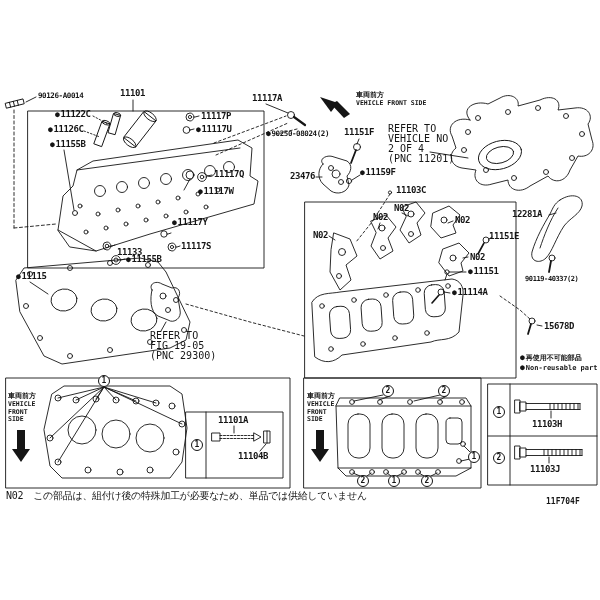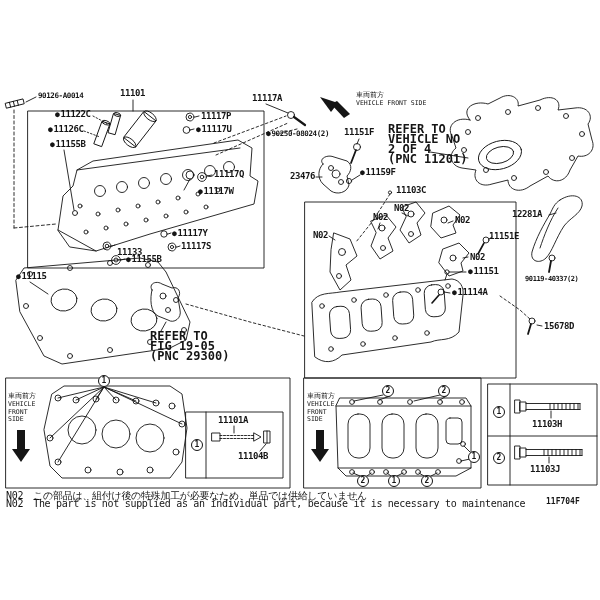--- a/index.html
+++ b/index.html
@@ -6,23 +6,23 @@
   .page{position:relative;width:600px;height:600px;background:#ffffff;
         font-family:"DejaVu Sans Mono","Liberation Mono",monospace;color:#151515;overflow:hidden}
   svg.art{position:absolute;left:0;top:0;z-index:0}
   .lbl{position:absolute;z-index:2;font-size:9px;font-weight:bold;letter-spacing:-0.4px;
        white-space:nowrap;line-height:1}
   .sm{font-size:7.5px}
   .xs{font-size:7px}
   .b{margin-right:1px;font-size:8px}
   .co{position:absolute;z-index:2;box-sizing:border-box;width:12px;height:12px;border:1px solid #151515;
       border-radius:50%;font-size:8px;font-weight:bold;line-height:10px;text-align:center;background:#fff}
-  .dir{position:absolute;z-index:2;font-size:6.5px;font-weight:normal;line-height:7.5px;white-space:nowrap}
+  .dir{position:absolute;z-index:2;font-size:6.5px;font-weight:bold;line-height:7.5px;white-space:nowrap}
   .dir .jp{font-size:7px;line-height:9px}
-  .ref{position:absolute;z-index:2;font-size:12px;font-weight:bold;line-height:10px;white-space:nowrap}
+  .ref{position:absolute;z-index:2;font-size:10px;font-weight:normal;line-height:10px;white-space:nowrap}
   .note{position:absolute;z-index:2;font-size:10px;white-space:nowrap;letter-spacing:-0.3px}
   .leg{position:absolute;z-index:2;font-size:7px;font-weight:bold;line-height:10px;white-space:nowrap}
   .fig{position:absolute;z-index:2;font-size:8px;font-weight:bold}
 </style>
 </head>
 <body>
 
 <div class="page">
 
 <svg class="art" width="600" height="600" viewBox="0 0 600 600">
@@ -388,21 +388,21 @@
 <div class="lbl" style="left:120px;top:89px"><span>11101</span></div>
 <div class="lbl" style="left:252px;top:94px"><span>11117A</span></div>
 
 <div class="lbl" style="left:55px;top:110px"><span class="b">●</span><span>11122C</span></div>
 <div class="lbl" style="left:201px;top:112px"><span>11117P</span></div>
 <div class="lbl" style="left:196px;top:125px"><span class="b">●</span><span>11117U</span></div>
 <div class="lbl" style="left:48px;top:125px"><span class="b">●</span><span>11126C</span></div>
 <div class="lbl" style="left:50px;top:140px"><span class="b">●</span><span>11155B</span></div>
 <div class="lbl" style="left:214px;top:170px"><span>11117Q</span></div>
 <div class="lbl" style="left:198px;top:187px"><span class="b">●</span><span>11117W</span></div>
-<div class="lbl" style="left:172px;top:229px"><span class="b">●</span><span>11117Y</span></div>
+<div class="lbl" style="left:172px;top:218px"><span class="b">●</span><span>11117Y</span></div>
 <div class="lbl" style="left:117px;top:248px"><span>11133</span></div>
 <div class="lbl" style="left:181px;top:242px"><span>11117S</span></div>
 <div class="lbl" style="left:126px;top:255px"><span class="b">●</span><span>11155B</span></div>
 <div class="lbl" style="left:16px;top:272px"><span class="b">●</span><span>11115</span></div>
 
 <div class="lbl sm" style="left:266px;top:130px"><span class="b">●</span><span>90250-08024(2)</span></div>
 <div class="lbl" style="left:344px;top:128px"><span>11151F</span></div>
 <div class="lbl" style="left:290px;top:172px"><span>23476</span></div>
 <div class="lbl" style="left:360px;top:168px"><span class="b">●</span><span>11159F</span></div>
 <div class="lbl" style="left:396px;top:186px"><span>11103C</span></div>
@@ -458,19 +458,22 @@
   <div>VEHICLE NO</div>
   <div>2 OF 4</div>
   <div>(PNC 11201)</div>
 </div>
 <div class="ref" style="left:150px;top:331px">
   <div>REFER TO</div>
   <div>FIG 19-05</div>
   <div>(PNC 29300)</div>
 </div>
 
+<div class="leg" style="left:520px;top:353px">
+  <div><span class="b">●</span><span>再使用不可能部品</span></div>
+  <div><span class="b">●</span><span>Non-reusable part</span></div>
+</div>
 
 <div class="note" style="left:6px;top:489px"><span style="margin-right:10px">N02</span><span>この部品は、組付け後の特殊加工が必要なため、単品では供給していません</span></div>
-<div class="note" style="left:6px;top:498px"><span style="margin-right:10px">N02</span><span>The part is not supplied as an individual part, because it is necessary to maintenance</span></div>
 
 <div class="fig" style="left:546px;top:497px"><span>11F704F</span></div>
 
 </div>
 
 </body></html>

